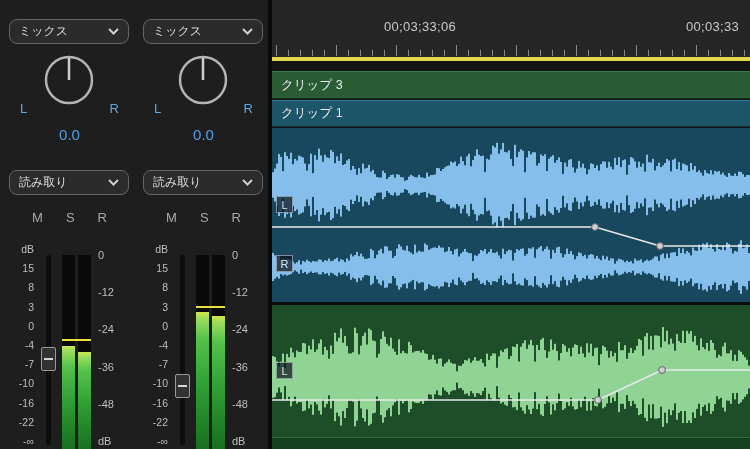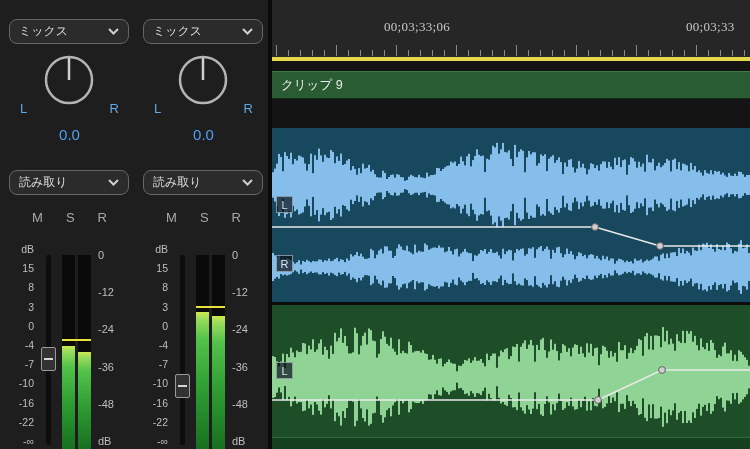--- a/index.html
+++ b/index.html
@@ -39,21 +39,21 @@
   .bar.bl{left:0}.bar.br{left:16px}
   .fill{position:absolute;left:0;right:0;bottom:0;
     background:linear-gradient(to top,#17701f 0%,#2f9e33 45%,#52c24a 80%,#9add5c 95%,#cfe84e 100%);}
   .peak{position:absolute;left:0;width:29px;height:2px;background:#e8e23c;}
   .meter-scale{position:absolute;left:92px;top:8px;bottom:2px;width:30px;display:flex;
     flex-direction:column;justify-content:space-between;align-items:flex-start;font-size:11px;}
 
   
   .divider{position:absolute;left:268px;top:0;width:4px;height:449px;background:#0a0a0a;}
   .timeline{position:absolute;left:272px;top:0;width:478px;height:449px;background:#141414;}
-  .ruler{position:absolute;left:0;top:0;right:0;height:57px;background:#262626;font-family:Liberation Serif, serif;}
+  .ruler{position:absolute;left:0;top:0;right:0;height:57px;background:#262626;}
   .tc{position:absolute;top:19px;color:#c9c9c9;font-size:13px;letter-spacing:.3px;white-space:nowrap;}
   .tc1{left:112px}.tc2{left:414px}
   .ticks{position:absolute;left:0;right:0;bottom:1px;height:13px;}
   .tick{position:absolute;bottom:0;width:1px;background:#8a8a8a;}
   .workarea{position:absolute;left:0;right:0;top:57px;height:4px;background:#e6d84b;}
   .gap1{position:absolute;left:0;right:0;top:61px;height:10px;background:#141414;}
   .clipbar{position:absolute;left:0;right:0;color:#eaeaea;font-size:12.5px;display:flex;align-items:center;
     padding-left:9px;box-sizing:border-box;}
   .clip2{top:71px;height:28px;background:#2a5c33;border-top:1px solid #3d7a47;border-bottom:1px solid #142c19;}
   .clip1{top:100px;height:27px;background:#1d5668;border-top:1px solid #2d7априм;border-top:1px solid #2d7a94;border-bottom:1px solid #0e2a33;}
@@ -254,21 +254,24 @@
           <div class="tick" style="left: 436px; height: 6px;"></div>
           <div class="tick" style="left: 448px; height: 6px;"></div>
           <div class="tick" style="left: 460px; height: 6px;"></div>
           <div class="tick" style="left: 472px; height: 6px;"></div>
         </div>
     </div>
     <div class="workarea"></div>
     <div class="gap1"></div>
 
     <div class="clipbar clip2">
-      <span>クリップ 9</span>
+      <span>クリップ 3</span>
+    </div>
+    <div class="clipbar clip1">
+      <span>クリップ 1</span>
     </div>
 
     <div class="track track1">
       <svg class="wave" width="478" height="174" viewBox="0 0 478 174">
           <g fill="#85bdeb">
             <rect x="0" y="44.2" width="2" height="25.5"></rect>
             <rect x="2" y="40.6" width="2" height="32.9"></rect>
             <rect x="4" y="35.7" width="2" height="42.5"></rect>
             <rect x="6" y="25.9" width="2" height="62.2"></rect>
             <rect x="8" y="28.9" width="2" height="56.2"></rect>

